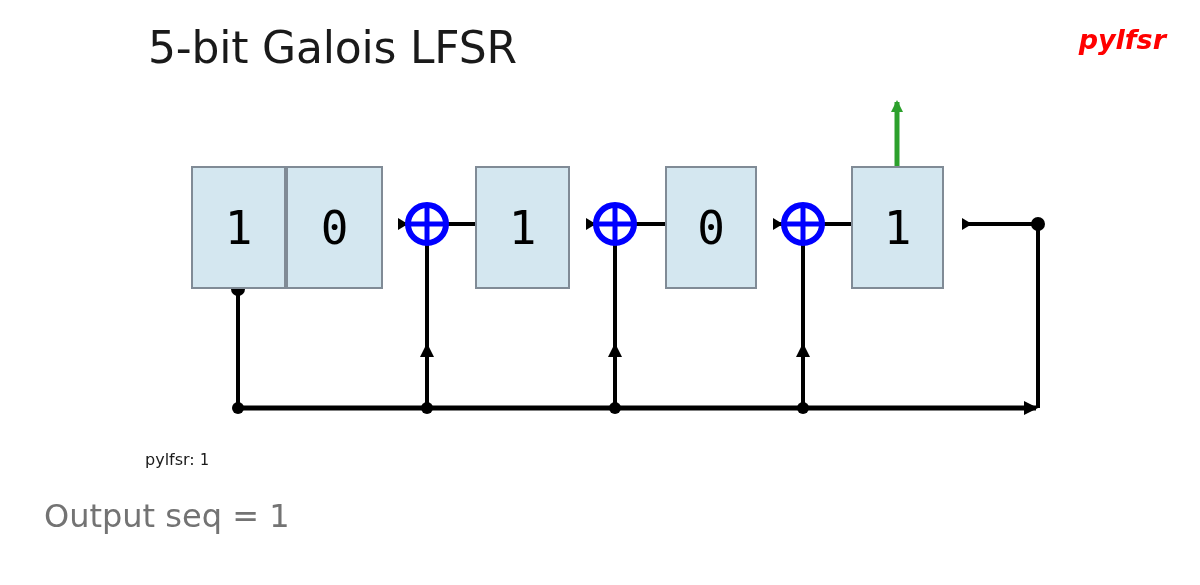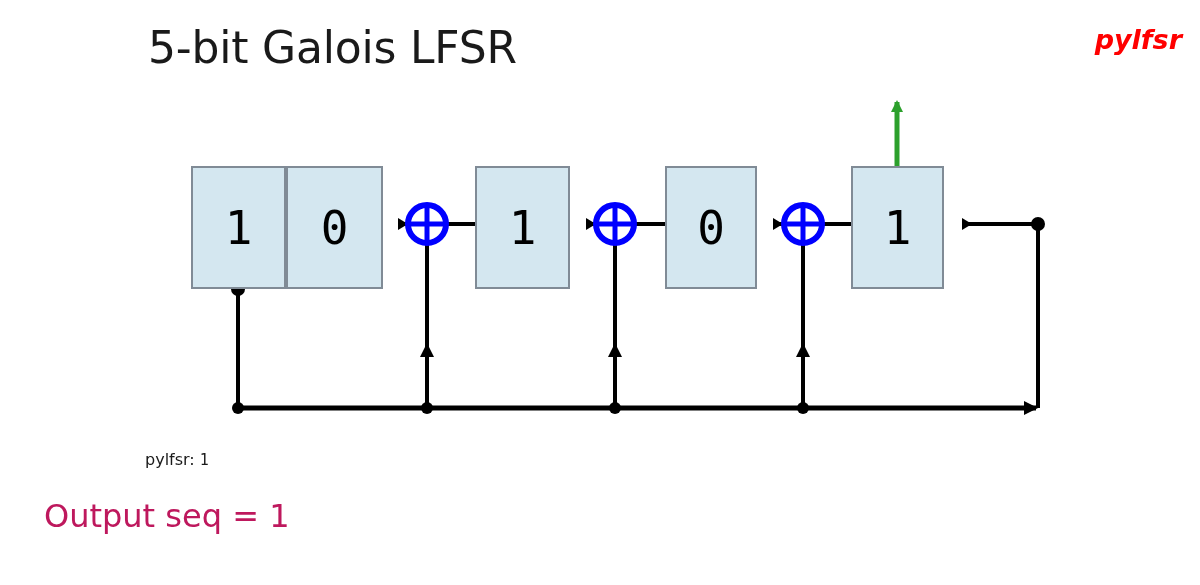--- a/index.html
+++ b/index.html
@@ -27,21 +27,21 @@
     top: 22px;
     font-family: "DejaVu Sans", sans-serif;
     font-size: 44px;
     font-weight: 400;
     color: #1a1a1a;
     letter-spacing: -0.2px;
     white-space: nowrap;
   }
   .brand {
     position: absolute;
-    right: 18px;
+    right: 34px;
     top: 24px;
     font-family: "DejaVu Sans", sans-serif;
     font-style: italic;
     font-weight: 700;
     font-size: 27px;
     color: #ff0000;
     white-space: nowrap;
   }
   .clock-label {
     position: absolute;
@@ -55,21 +55,21 @@
   .clock-label .cval {
     font-family: "DejaVu Sans Mono", monospace;
     font-size: 15px;
   }
   .output-seq {
     position: absolute;
     left: 44px;
     top: 497px;
     font-family: "DejaVu Sans", sans-serif;
     font-size: 32px;
-    color: #be185d;
+    color: #737373;
     white-space: nowrap;
   }
   .bit-cell {
     position: absolute;
     box-sizing: border-box;
     background: #d4e7f0;
     border: 2px solid #808b96;
     display: flex;
     align-items: center;
     justify-content: center;

